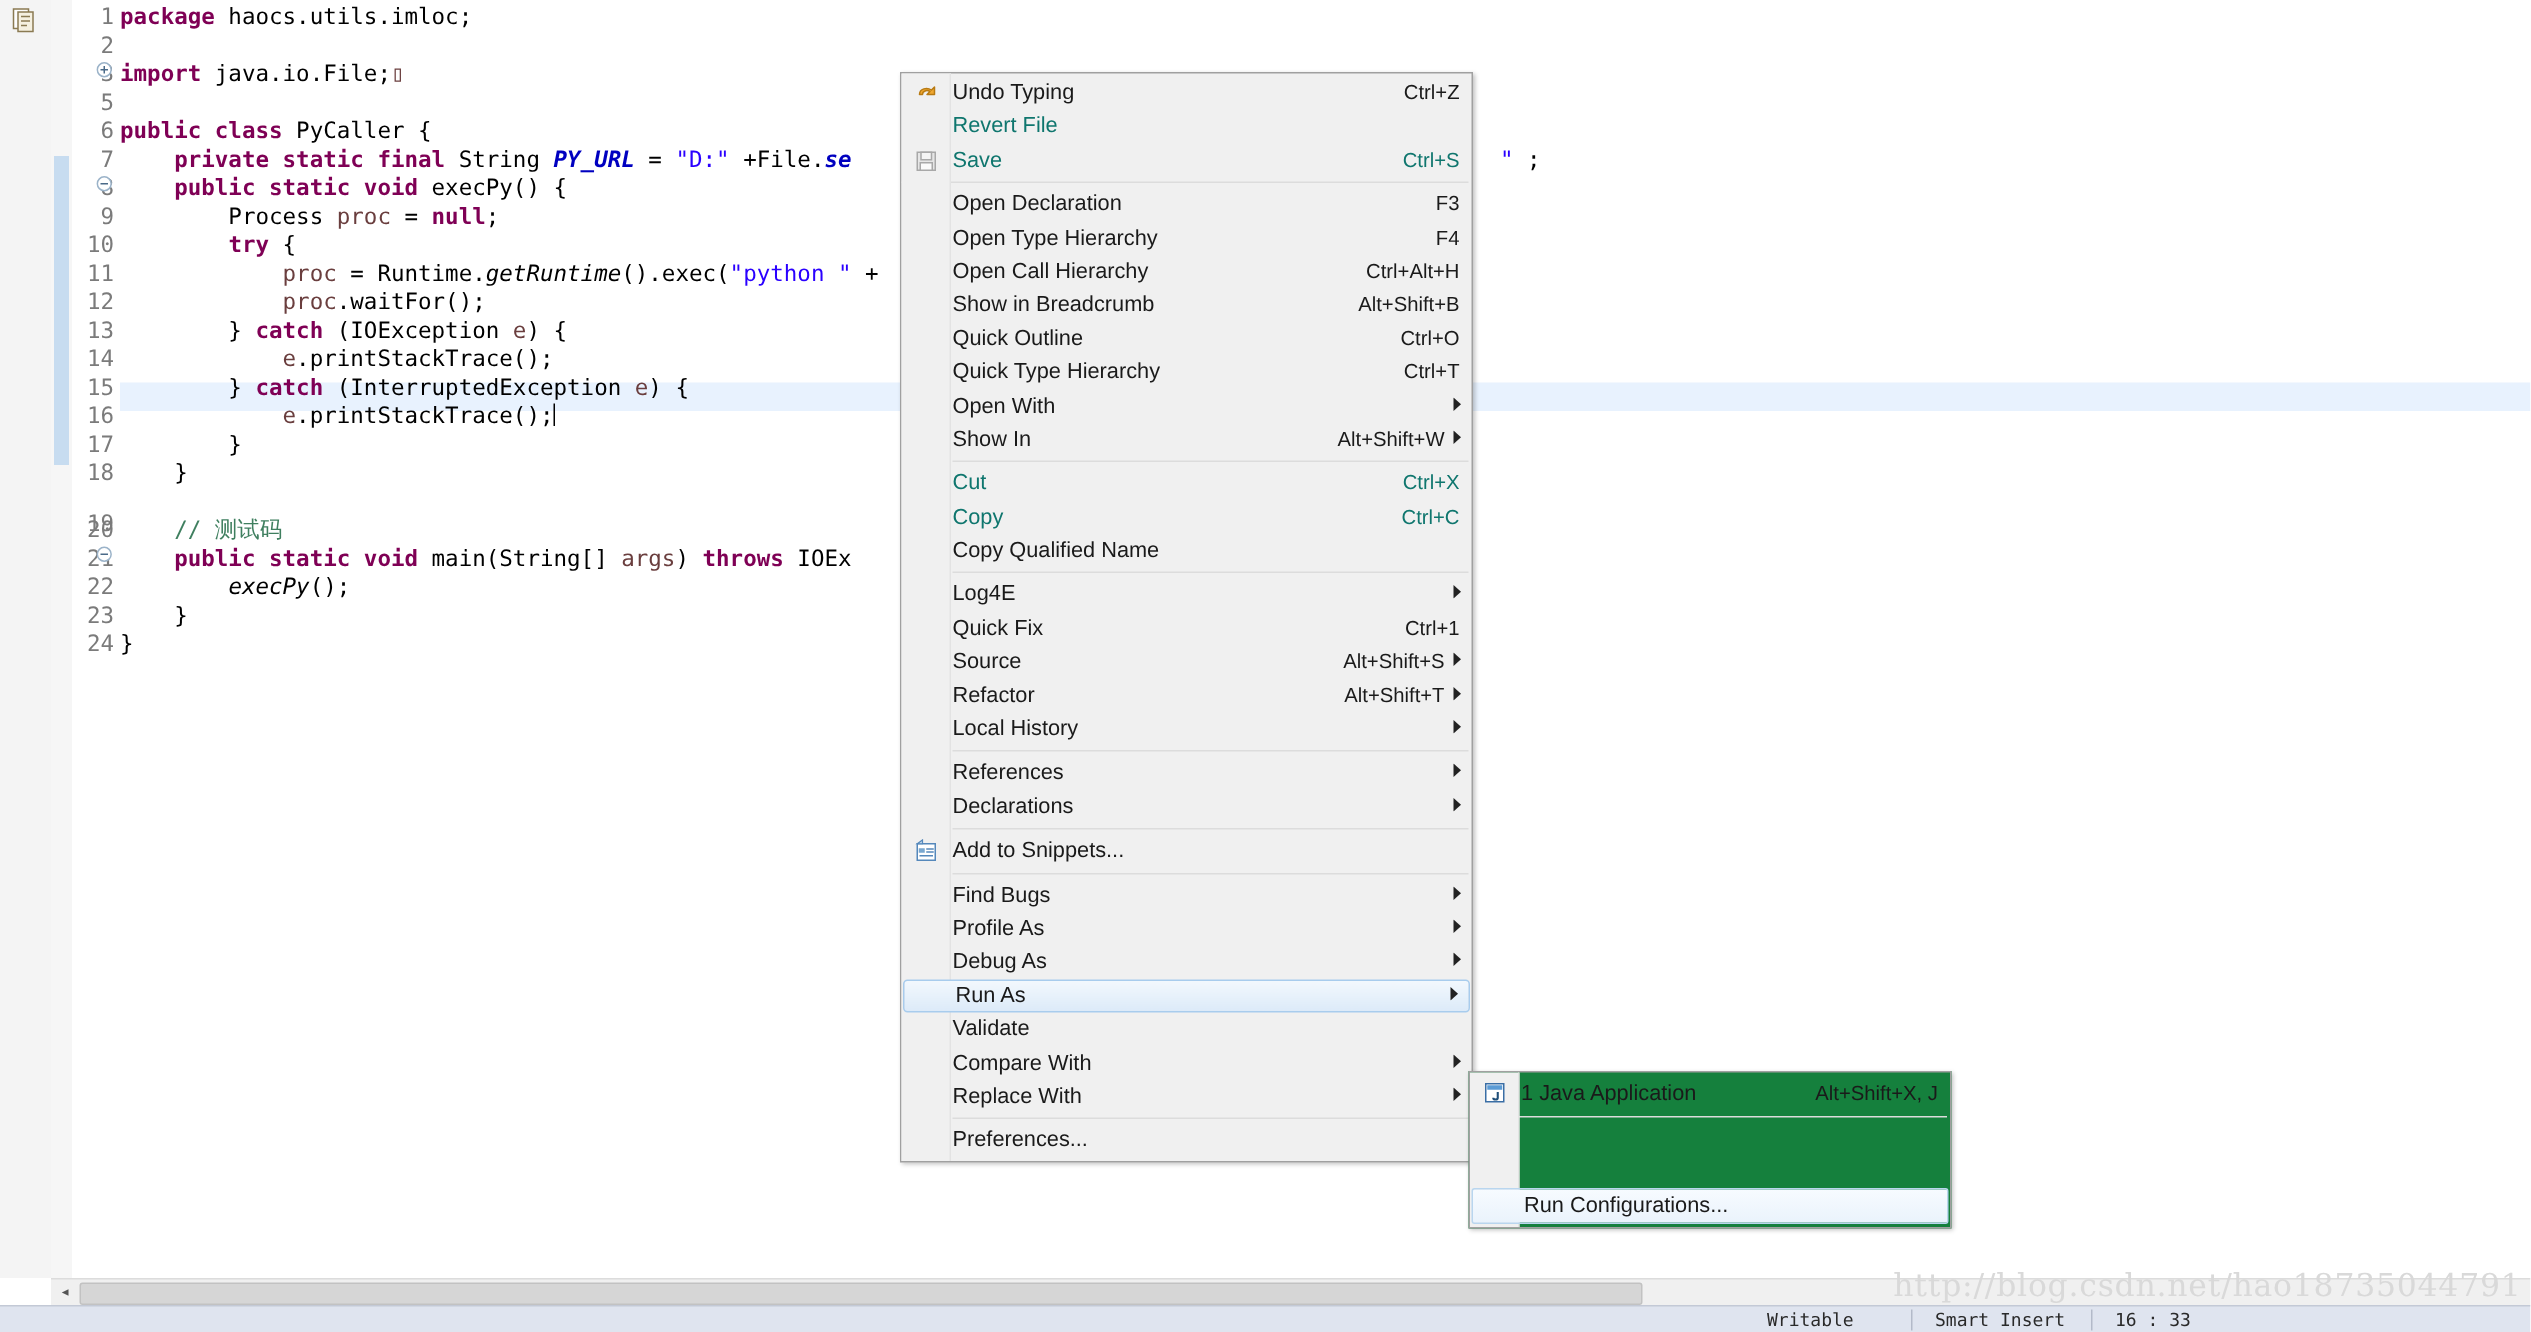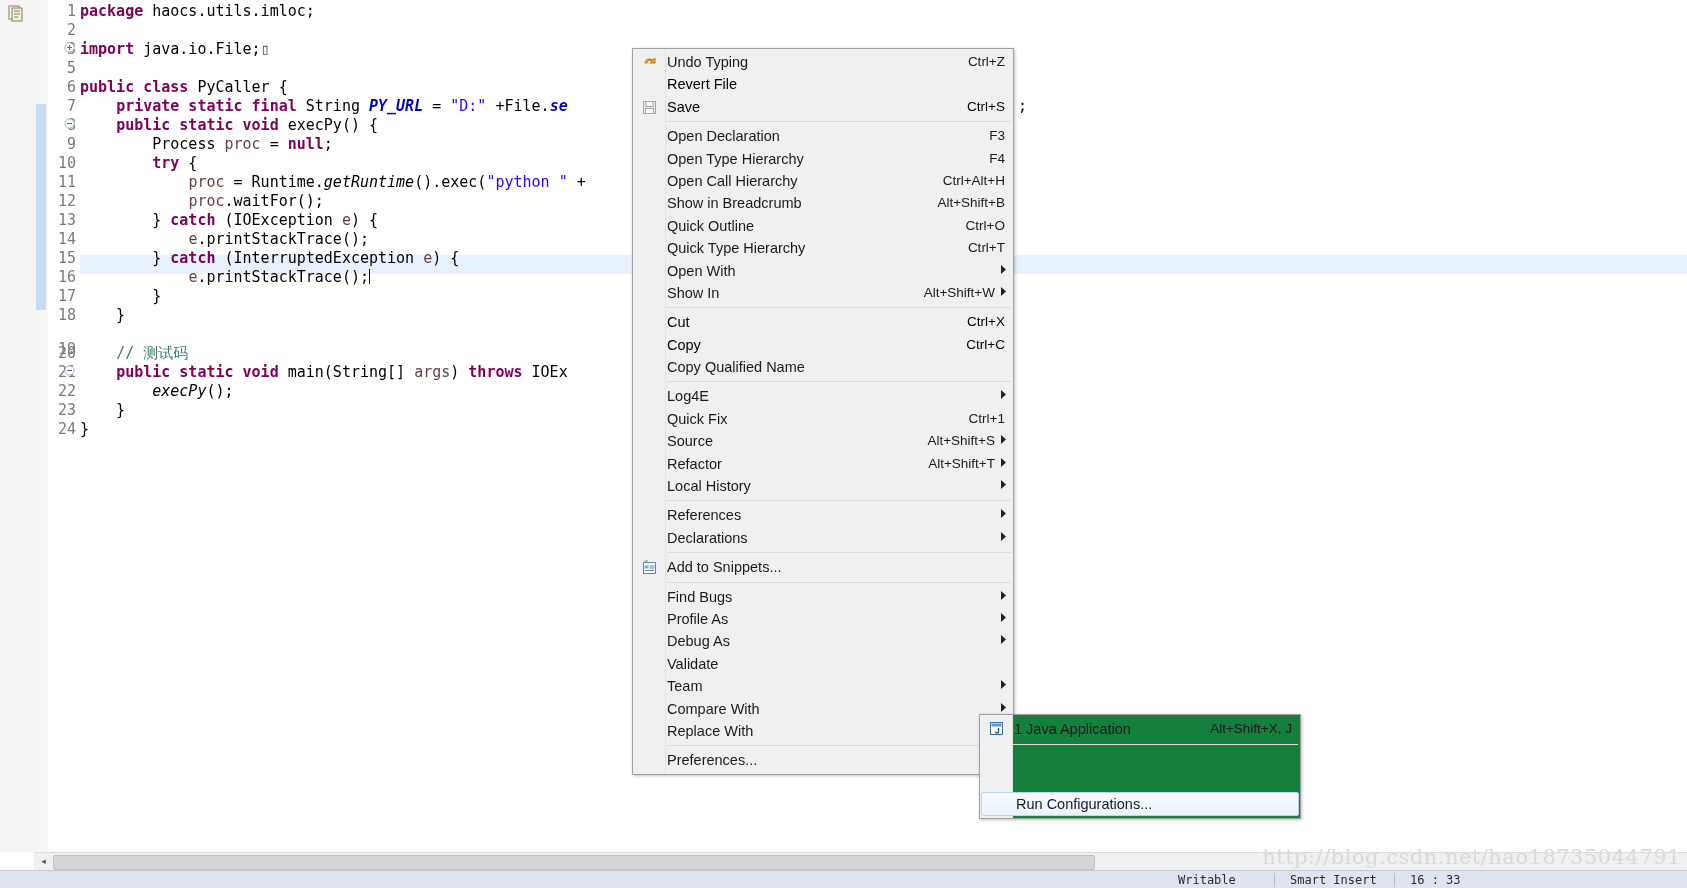--- a/index.html
+++ b/index.html
@@ -65,34 +65,33 @@
   .status-sep{position:absolute;top:2px;width:1px;height:14px;background:#b3bac9;}
 
   
   #context-menu{
     position:absolute;left:600px;top:48px;width:382px;
     background:#f0f0f0;border:1px solid #a0a0a0;
     box-shadow:1px 1px 3px rgba(0,0,0,0.25);
     font-size:14.5px;color:#1a1a1a;
     padding:2px 0 2px 0;
     box-sizing:border-box;
-    margin-left:32px;
   }
   #menu-icon-rail{position:absolute;left:0;top:0;width:32px;height:100%;background:#f0f0f0;border-right:1px solid #e3e3e3;}
   .menu-item{
     position:relative;height:22.4px;line-height:22.4px;
     padding-left:34px;padding-right:8px;
     white-space:nowrap;cursor:default;
   }
   .menu-item .mi-label{position:absolute;left:34px;top:0;height:22.4px;line-height:22.4px;}
   .menu-item .mi-accel{position:absolute;right:18px;top:0;height:22.4px;line-height:22.4px;font-size:13.5px;}
   .menu-item .mi-accel.noarrow{right:8px;}
   .menu-item .mi-arrow{position:absolute;right:6px;top:0;height:22.4px;line-height:22.4px;font-size:9px;color:#222;}
   .menu-item .mi-icon{position:absolute;left:8px;top:3px;width:17px;height:17px;}
-  .menu-item.disabled .mi-label,.menu-item.disabled .mi-accel{color:#000000;}
+  .menu-item.disabled .mi-label,.menu-item.disabled .mi-accel{color:#0f766e;}
   .menu-item.selected{
     background:linear-gradient(to bottom,#f2f8fd 0%,#dceaf8 100%);
     border:1px solid #a8cced;border-radius:3px;
     height:20.4px;line-height:20.4px;margin:0 1px;
   }
   .menu-item.selected .mi-label,.menu-item.selected .mi-arrow,.menu-item.selected .mi-accel{height:20.4px;line-height:20.4px;}
   .menu-sep{height:1px;background:#dcdcdc;margin:3px 2px 3px 34px;}
   .menu-sep.full{margin-left:0;}
 
   
@@ -351,28 +350,28 @@
         <span class="mi-arrow"><svg width="7" height="9" viewBox="0 0 7 9">
             <path d="M1 0 L6 4.5 L1 9 Z" fill="#222"></path>
           </svg></span>
       </div>
       <div class="menu-item">
         <span class="mi-label">Debug As</span>
         <span class="mi-arrow"><svg width="7" height="9" viewBox="0 0 7 9">
             <path d="M1 0 L6 4.5 L1 9 Z" fill="#222"></path>
           </svg></span>
       </div>
+      <div class="menu-item selected">
+        <span class="mi-label">Run As</span>
+        <span class="mi-arrow"><svg width="7" height="9" viewBox="0 0 7 9">
+            <path d="M1 0 L6 4.5 L1 9 Z" fill="#222"></path>
+          </svg></span>
+      </div>
       <div class="menu-item">
         <span class="mi-label">Validate</span>
-      </div>
-      <div class="menu-item">
-        <span class="mi-label">Team</span>
-        <span class="mi-arrow"><svg width="7" height="9" viewBox="0 0 7 9">
-            <path d="M1 0 L6 4.5 L1 9 Z" fill="#222"></path>
-          </svg></span>
       </div>
       <div class="menu-item">
         <span class="mi-label">Compare With</span>
         <span class="mi-arrow"><svg width="7" height="9" viewBox="0 0 7 9">
             <path d="M1 0 L6 4.5 L1 9 Z" fill="#222"></path>
           </svg></span>
       </div>
       <div class="menu-item">
         <span class="mi-label">Replace With</span>
         <span class="mi-arrow"><svg width="7" height="9" viewBox="0 0 7 9">

